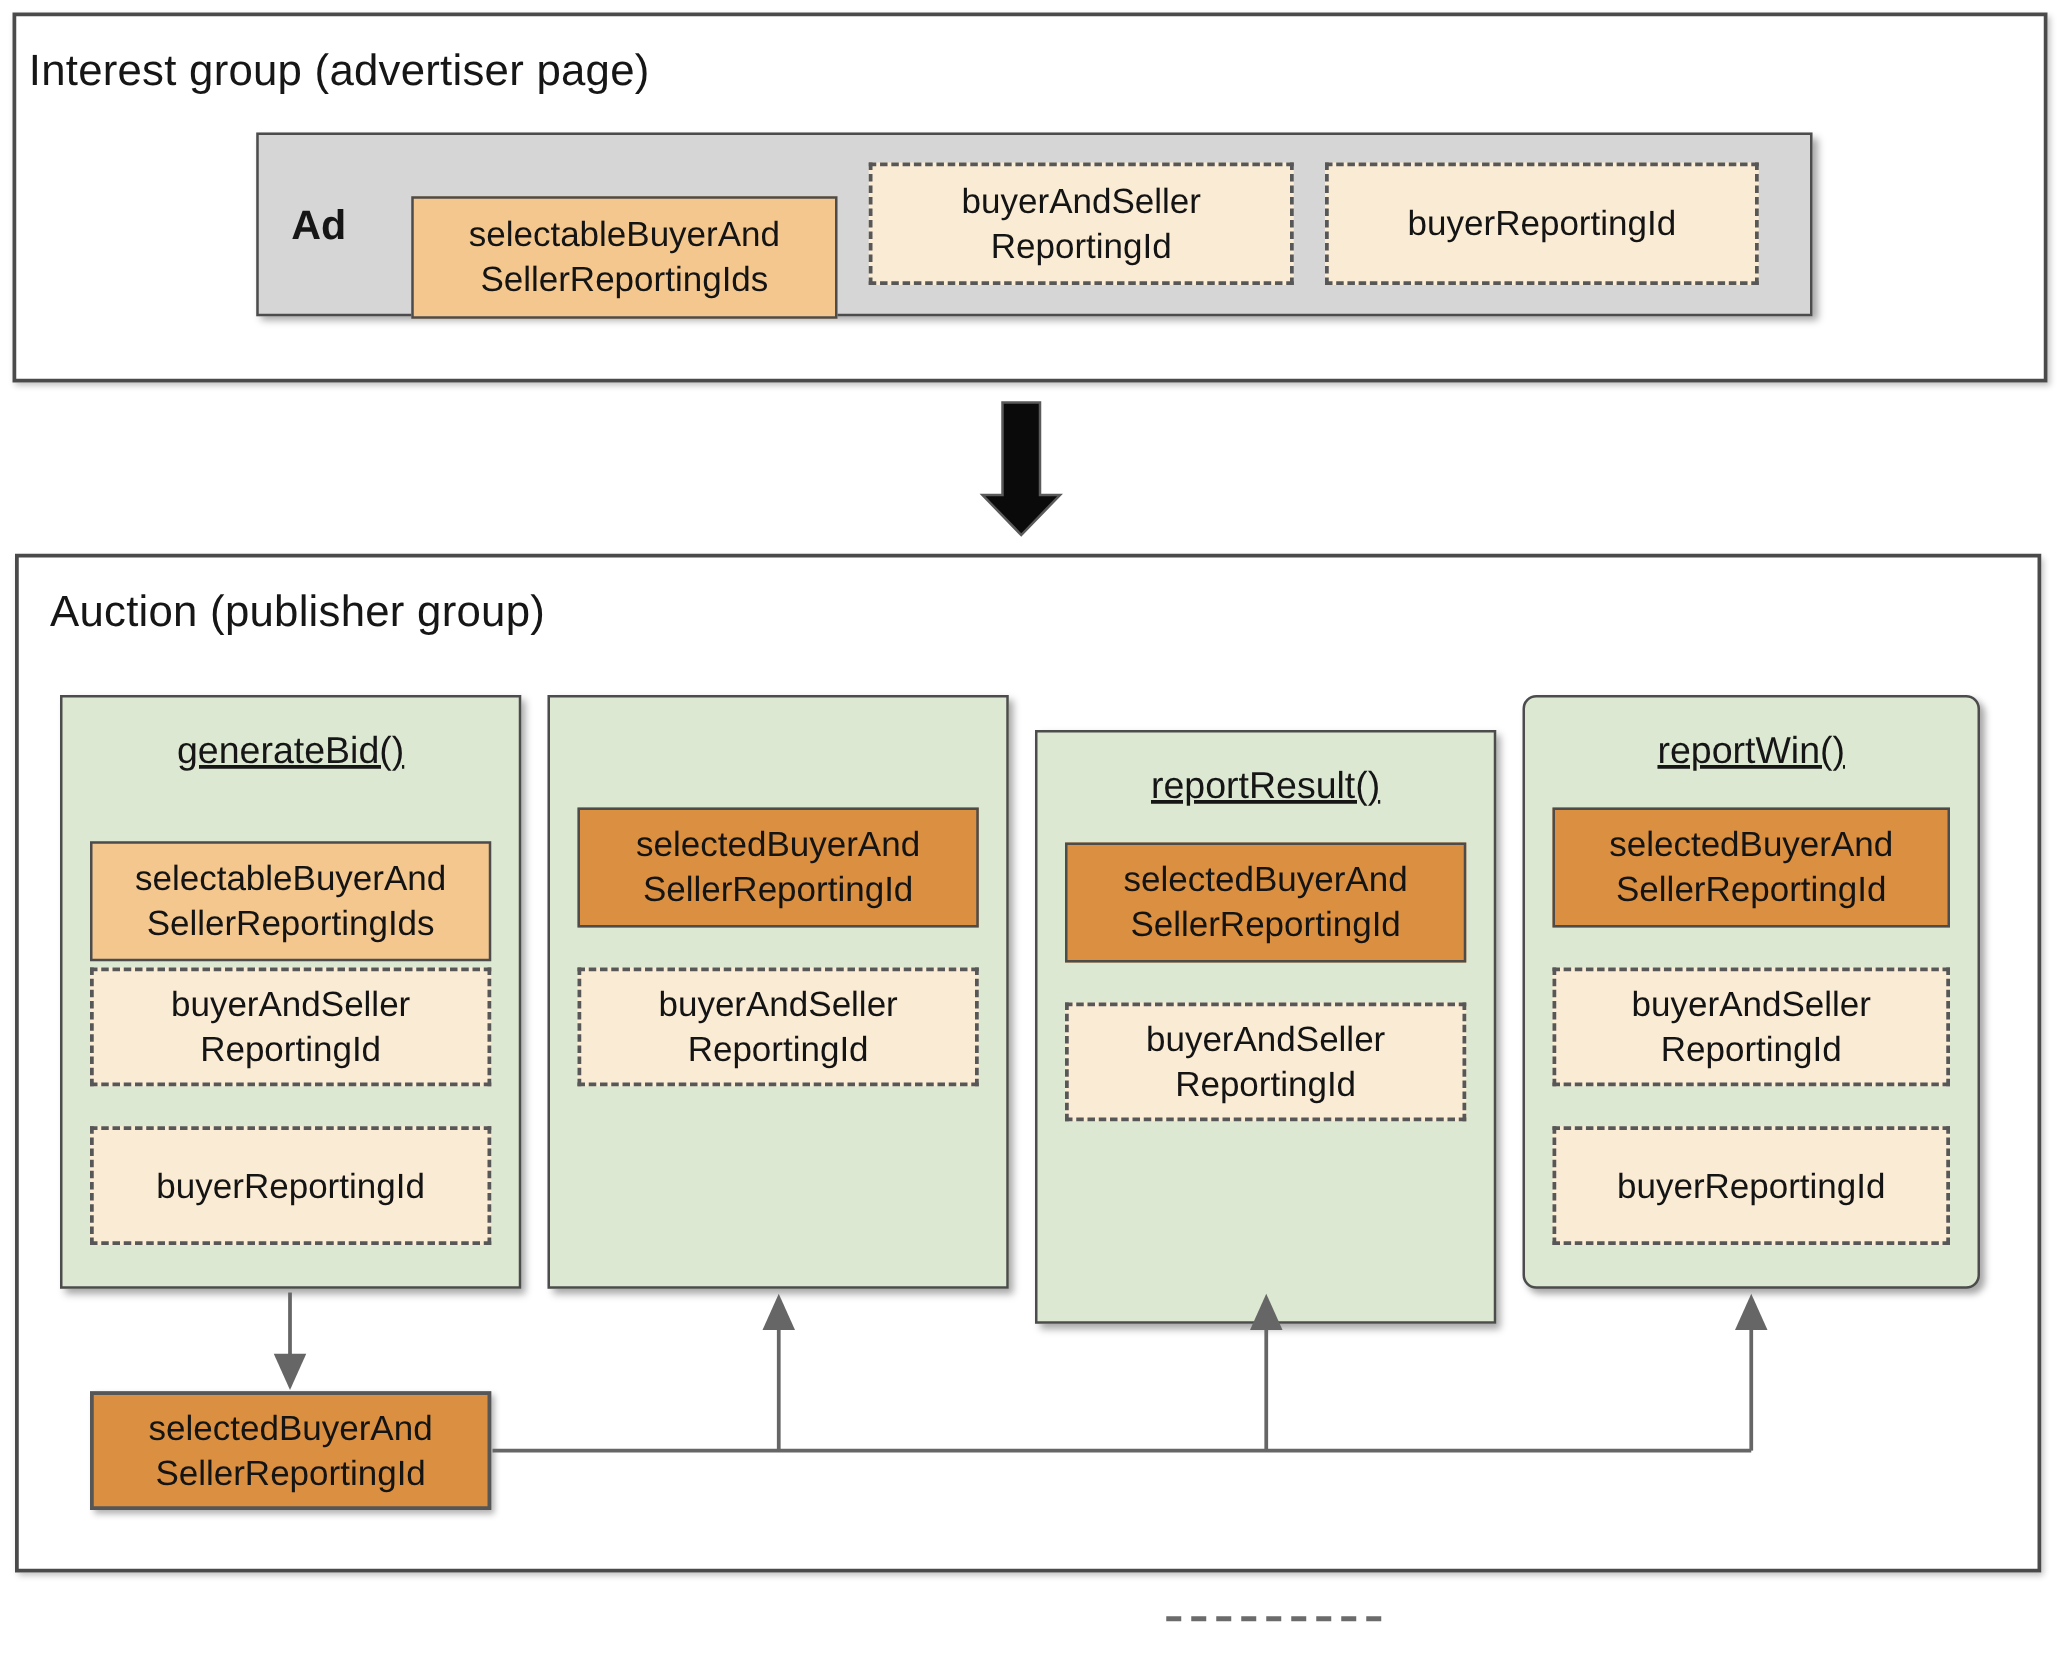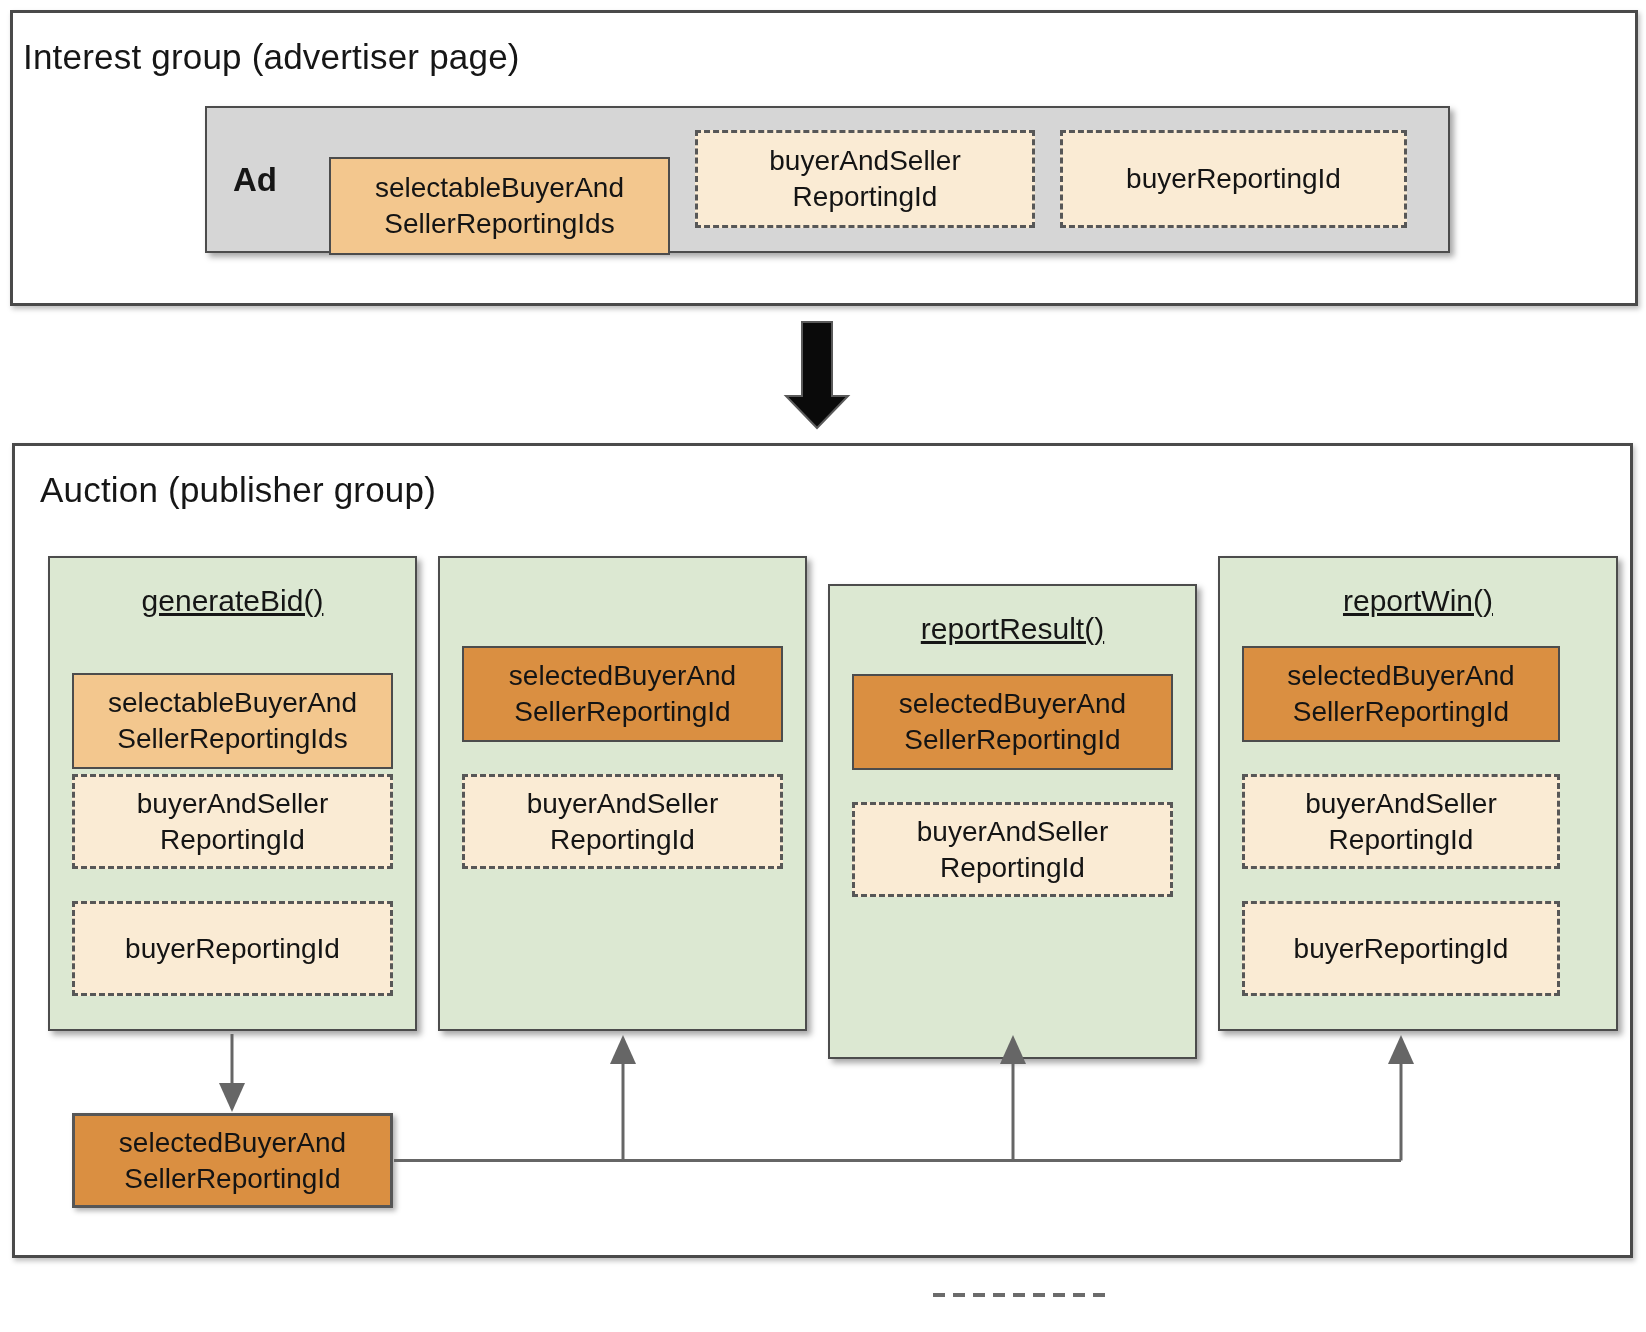--- a/index.html
+++ b/index.html
@@ -144,21 +144,21 @@
   </div>
 
   <div class="column" style="left:828px;margin-top:28px;">
     <div class="column-title">reportResult()</div>
     <div class="node orange" style="left:22px;top:88px;width:321px;height:96px;">selectedBuyerAnd
 SellerReportingId</div>
     <div class="node dashed" style="left:22px;top:216px;width:321px;height:95px;">buyerAndSeller
 ReportingId</div>
   </div>
 
-  <div class="column" style="left:1218px;width:400px;">
+  <div class="column" style="left:1218px;width:366px;border-radius:11px;">
     <div class="column-title">reportWin()</div>
     <div class="node orange" style="left:22px;top:88px;width:318px;height:96px;">selectedBuyerAnd
 SellerReportingId</div>
     <div class="node dashed" style="left:22px;top:216px;width:318px;height:95px;">buyerAndSeller
 ReportingId</div>
     <div class="node dashed" style="left:22px;top:343px;width:318px;height:95px;">buyerReportingId</div>
   </div>
 
   <div class="node result-node">selectedBuyerAnd
 SellerReportingId</div>

